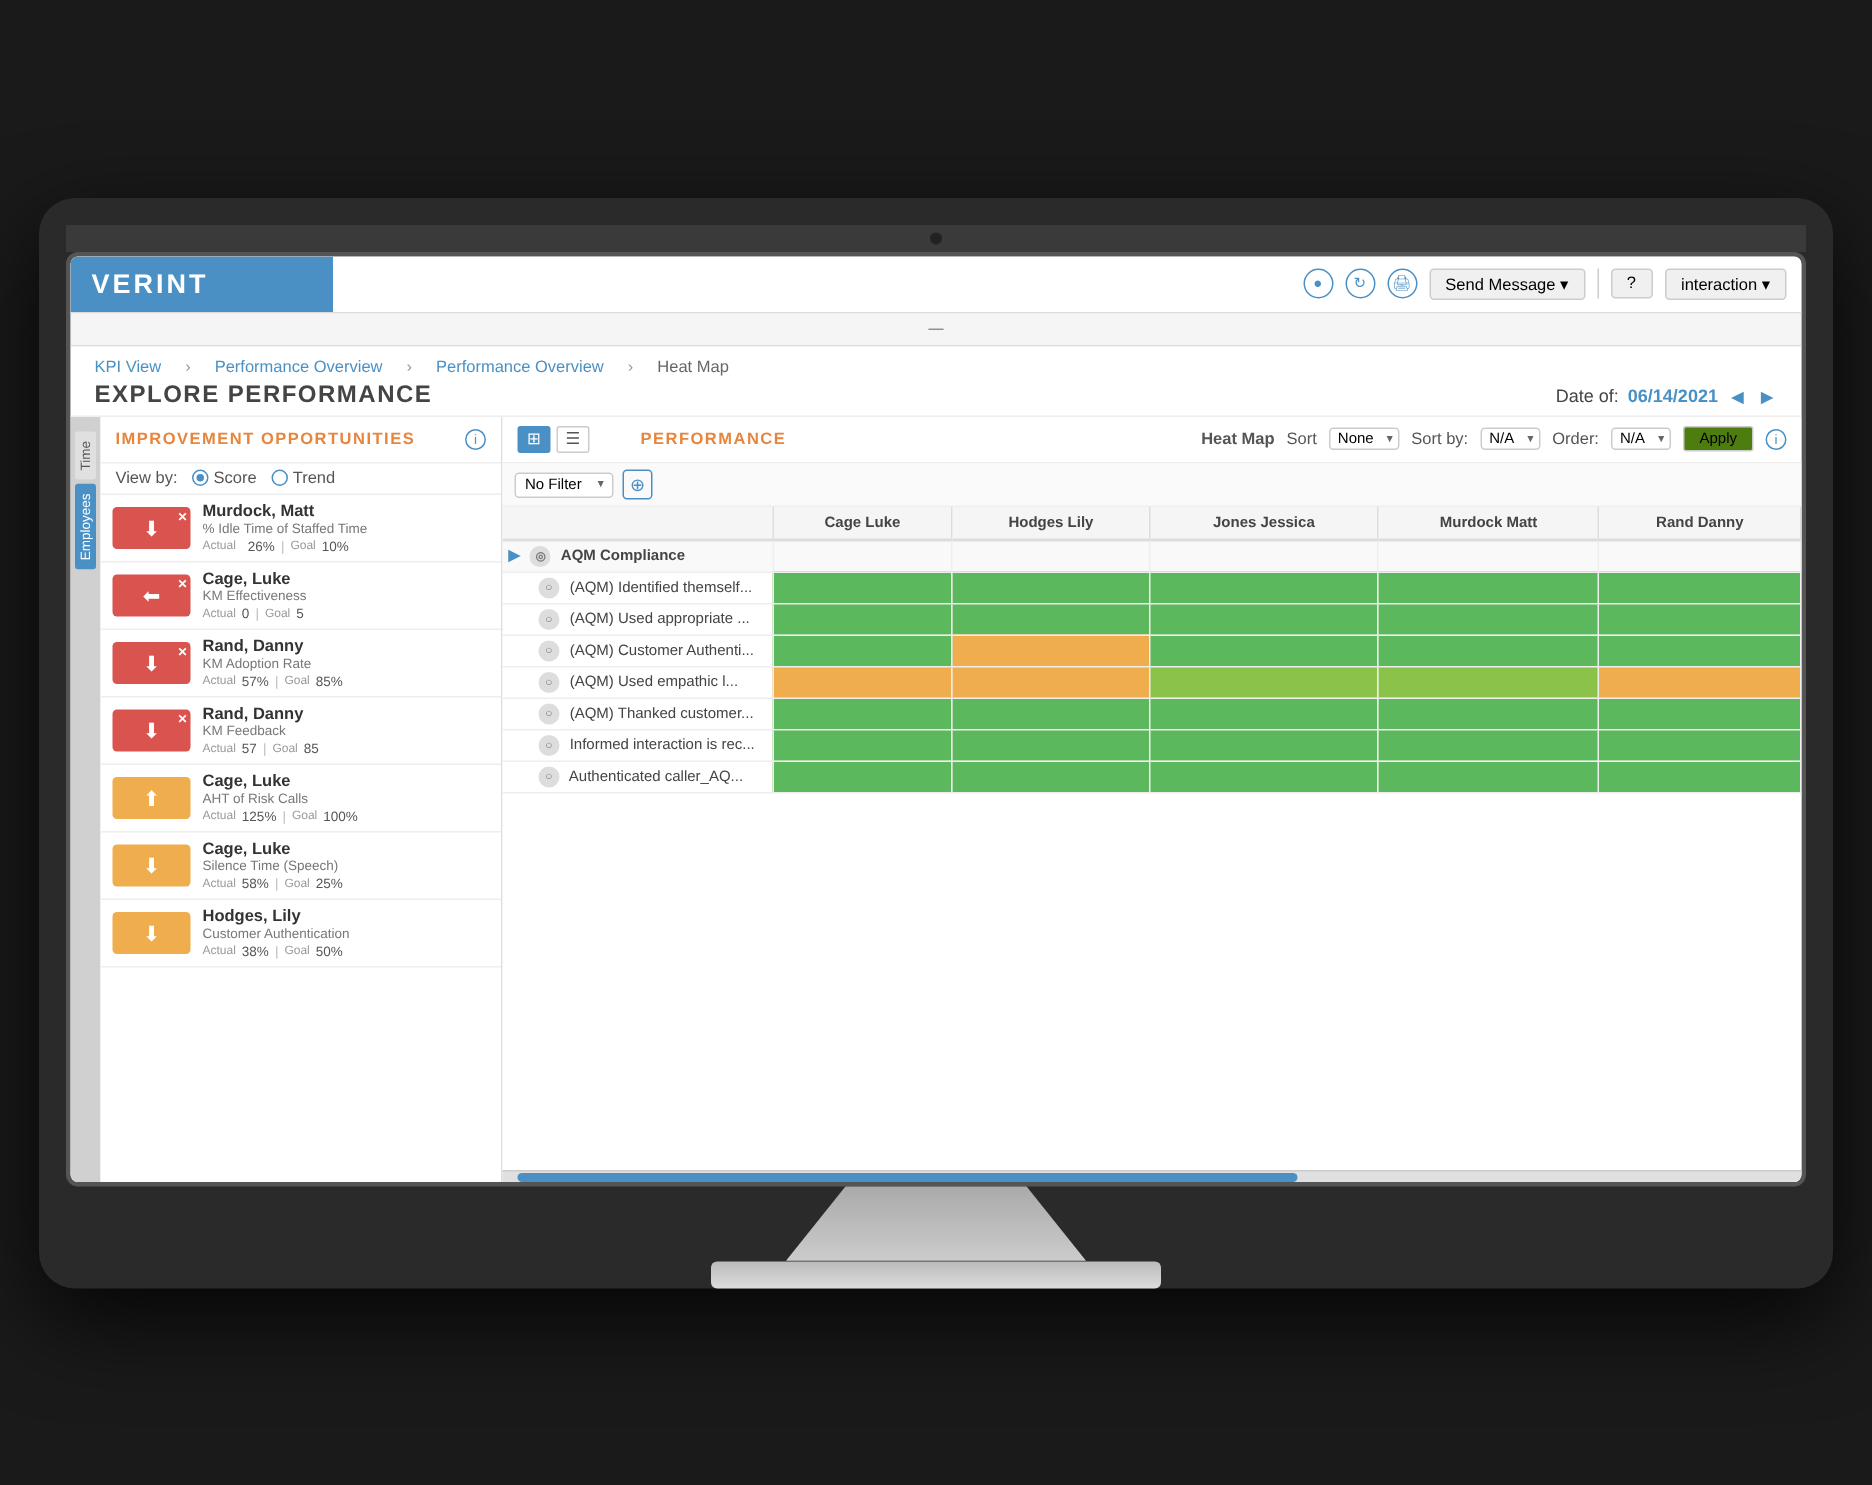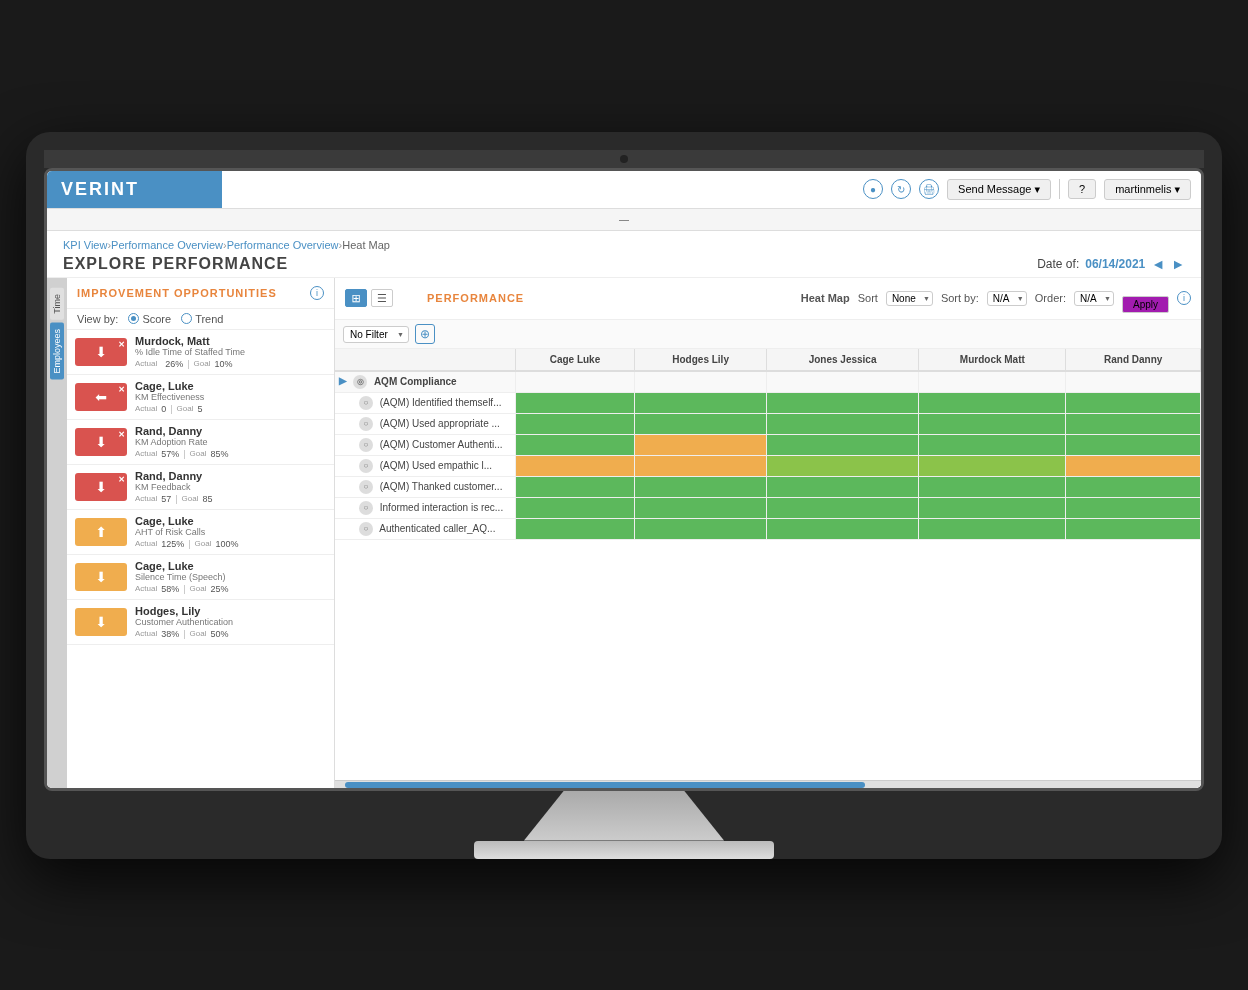--- a/index.html
+++ b/index.html
@@ -114,21 +114,21 @@
 
     
     .page-header {
       background: white;
       padding: 8px 16px 4px 16px;
       border-bottom: 1px solid #eee;
     }
     .breadcrumb {
       font-size: 11px;
       color: #4a90c4;
-      display: flex; align-items: center; gap: 0;
+      display: flex; align-items: center; gap: 16px;
       margin-bottom: 4px;
     }
     .breadcrumb-sep { color: #999; }
     .breadcrumb-current { color: #666; }
     .page-title-row {
       display: flex; align-items: center; justify-content: space-between;
     }
     .page-title {
       font-size: 16px;
       font-weight: bold;
@@ -311,27 +311,26 @@
     .hm-select-wrap {
       position: relative; display: inline-block;
     }
     .hm-select-wrap::after {
       content: '▼';
       position: absolute; right: 3px; top: 50%;
       transform: translateY(-50%);
       font-size: 7px; color: #666; pointer-events: none;
     }
     .hm-apply-btn {
-      background: #a21caf;
+      background: #4d7c0f;
       border: 1px solid #ccc;
       padding: 2px 10px;
       font-size: 10px;
       border-radius: 2px;
       cursor: pointer;
-      margin-top: 12px;
     }
 
     
     .filter-row {
       display: flex; align-items: center; gap: 6px;
       padding: 4px 8px;
       border-bottom: 1px solid #eee;
       background: #fafafa;
     }
     .filter-select-wrap {
@@ -445,21 +444,21 @@
       <div class="logo-area">
         <span class="logo-text">VERINT</span>
       </div>
       <div class="header-right">
         <div class="header-icon">●</div>
         <div class="header-icon">↻</div>
         <div class="header-icon">🖨</div>
         <button class="header-btn">Send Message ▾</button>
         <div class="header-separator"></div>
         <button class="header-btn">?</button>
-        <button class="header-btn">martinmelis ▾</button>
+        <button class="header-btn">interaction ▾</button>
       </div>
     </div>
 
     <div class="app-toolbar">
       <span>—</span>
     </div>
 
     <div class="page-header">
       <div class="breadcrumb">
         <span style="cursor:pointer">KPI View</span>

